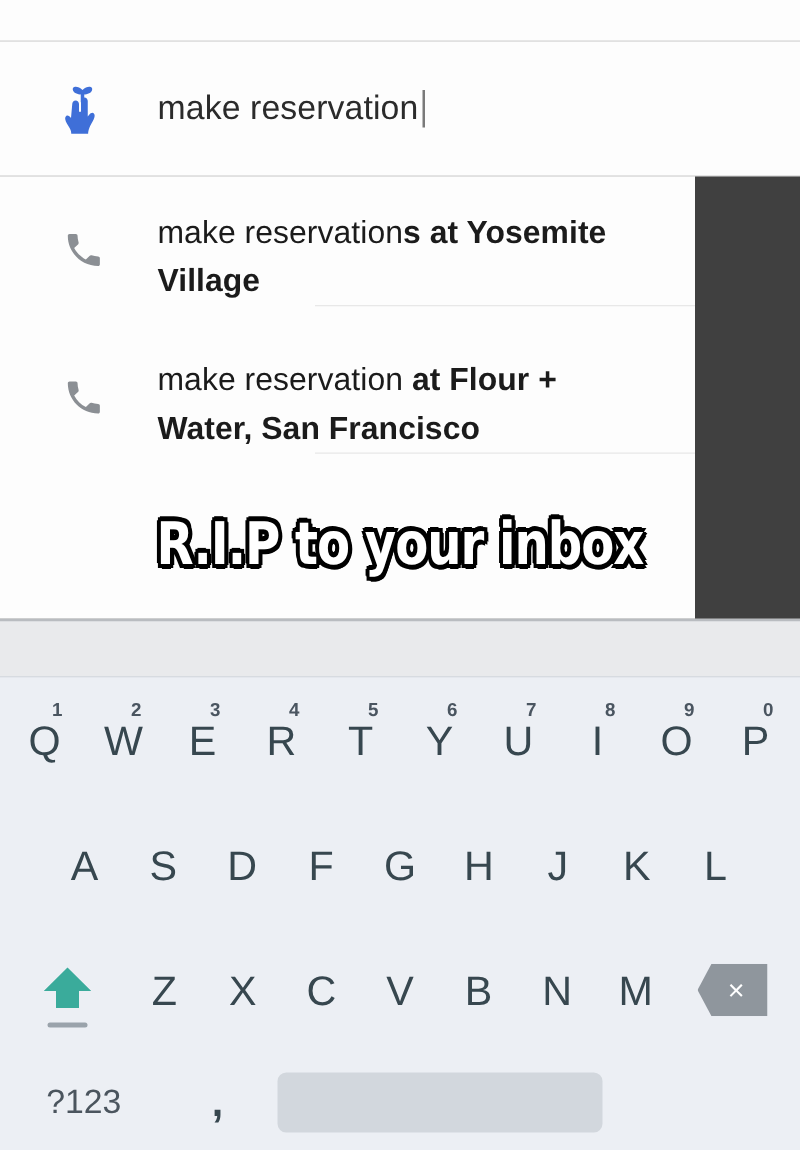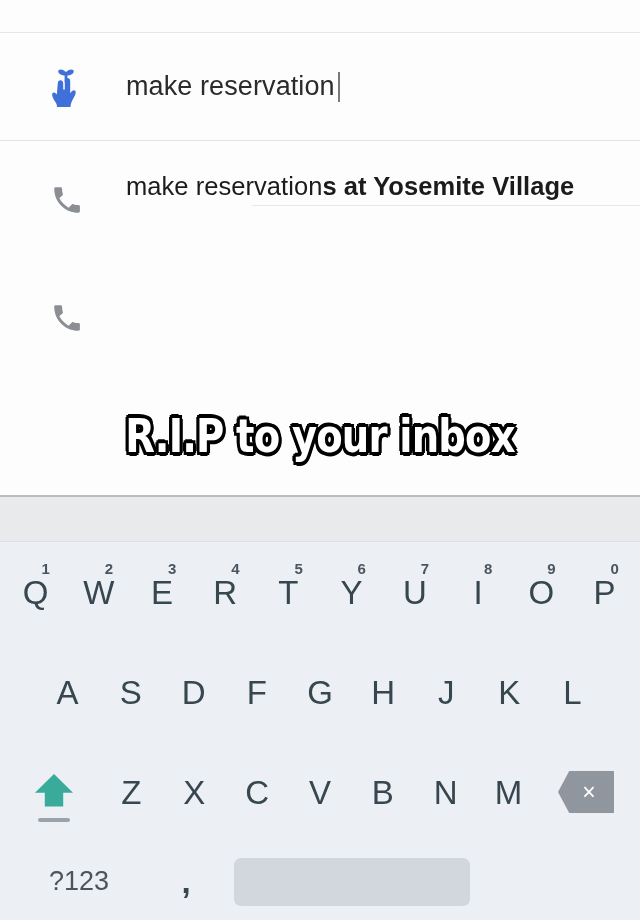--- a/index.html
+++ b/index.html
@@ -75,21 +75,21 @@
     width: 2px;
     height: 30px;
     background: #7a7a7a;
     margin-left: 3px;
   }
 
   
   .suggestions {
     position: absolute;
     left: 0; top: 141px;
-    width: 640px;
+    width: 556px;
     height: 354px;
     background: #fdfdfd;
     overflow: hidden;
   }
   .sugg {
     position: relative;
     display: flex;
     align-items: flex-start;
     min-height: 118px;
     padding-top: 26px;
@@ -142,21 +142,21 @@
     border-top: 1px solid #dcdfe5;
   }
   .kb-row {
     display: flex;
     align-items: center;
     width: 640px;
   }
   .kb-row.r1 { height: 100px; padding: 0 4px; }
   .kb-row.r2 { height: 100px; padding: 0 36px; }
   .kb-row.r3 { height: 100px; padding: 0 8px; }
-  .kb-row.r4 { height: 79px; padding: 0 20px; }
+  .kb-row.r4 { height: 79px; padding: 0 8px; }
 
   .key {
     flex: 1 1 0;
     height: 100%;
     position: relative;
     display: flex;
     align-items: center;
     justify-content: center;
     cursor: default;
   }
@@ -322,20 +322,26 @@
         <div class="rule"></div>
       </div>
     </div>
 
     <div class="sugg sugg-2">
       <div class="phone-icon">
         <svg width="34" height="34" viewBox="0 0 24 24" aria-hidden="true">
           <path fill="#8b8f94" d="M6.6 10.8c1.4 2.8 3.8 5.1 6.6 6.6l2.2-2.2c.3-.3.7-.4 1-.2 1.2.4 2.4.6 3.7.6.6 0 1 .4 1 1V20c0 .6-.4 1-1 1C10.6 21 3 13.4 3 4c0-.6.4-1 1-1h3.5c.6 0 1 .4 1 1 0 1.3.2 2.5.6 3.7.1.3 0 .7-.2 1z"></path>
         </svg>
       </div>
+      <div class="sugg-body">
+        <div class="sugg-text">
+          <span class="plain">make reservation</span><span class="bold"> at Flour + Water, San Francisco</span>
+        </div>
+        <div class="rule"></div>
+      </div>
     </div>
 
 
   </div>
 
   <div class="caption">R.I.P to your inbox</div>
 
   <div class="kb-gap"></div>
 
   <div class="keyboard">

